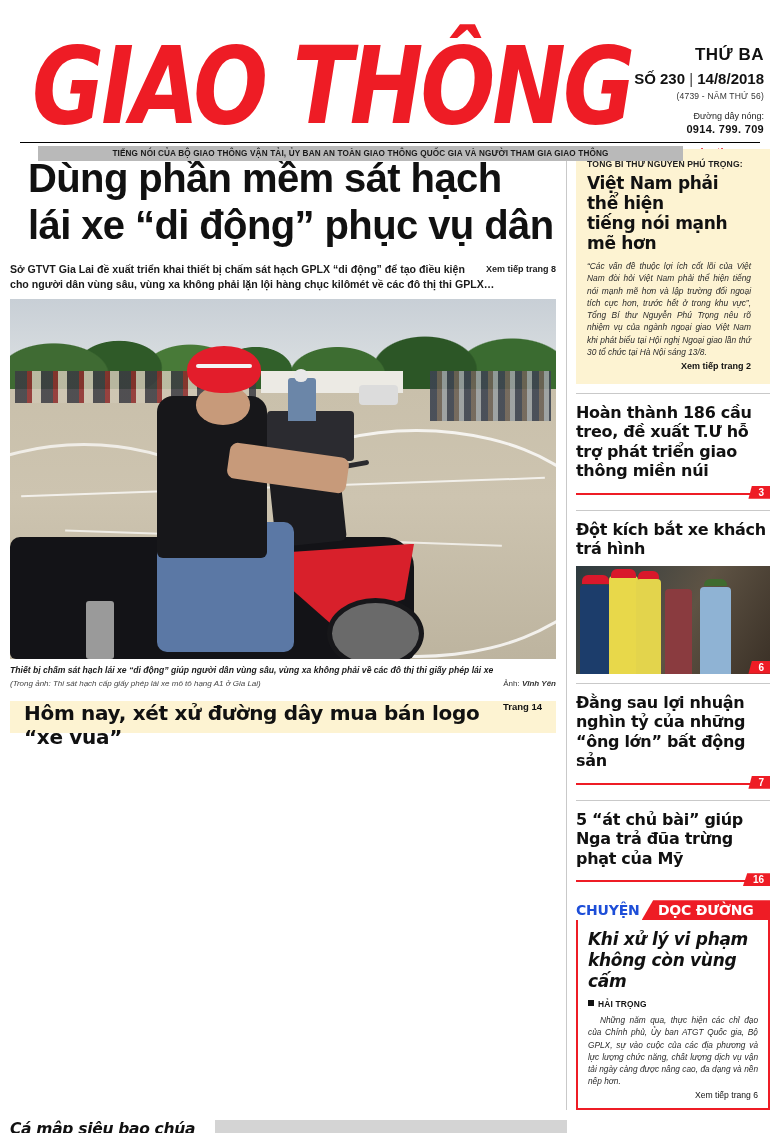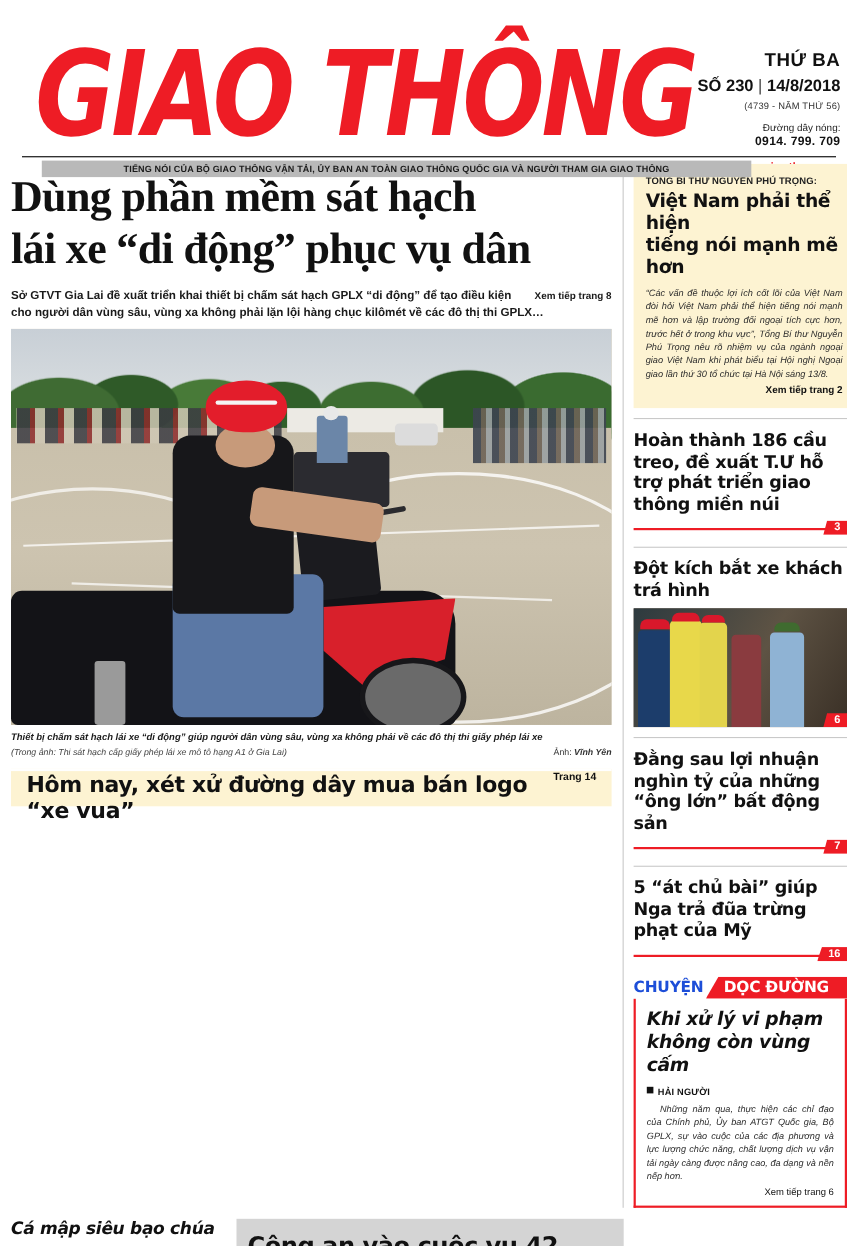--- a/index.html
+++ b/index.html
@@ -40,23 +40,23 @@
   .rule-top{border-top:1px solid #000;margin:2px 10px 0 10px;}
 
   
   .cols{display:flex;gap:0;margin-top:6px;}
   .left{width:556px;padding-right:10px;box-sizing:border-box;}
   .vdiv{width:1px;background:#c9c9c9;}
   .right{width:203px;padding-left:9px;box-sizing:border-box;}
 
   
   .lead-h{
-    font-family:Liberation Serif, serif;
+    font-family:Liberation Sans, sans-serif;
     font-weight:bold;font-size:40px;line-height:47px;
-    letter-spacing:-0.6px;color:#111;margin:6px 0 0 0;
+    letter-spacing:-0.6px;color:#111;margin:6px 0 0 18px;
   }
   .lead-h div{white-space:nowrap;}
   .lead-sub{
     font-size:10.6px;line-height:15px;font-weight:bold;color:#1a1a1a;
     margin-top:13px;
   }
   .lead-sub .cont{float:right;font-size:9px;font-weight:bold;margin-left:10px;}
 
   
   .photo-main{
@@ -112,21 +112,21 @@
 
   
   .strip{
     background:#fdf3d2;margin-top:10px;height:34px;display:flex;align-items:flex-start;
     padding:0 14px;box-sizing:border-box;border-top:2px solid #fff;
   }
   .strip-h{font-family:"DejaVu Sans",sans-serif;font-weight:bold;font-size:20px;color:#111;letter-spacing:-0.3px;flex:1;}
   .strip-pg{font-size:9.5px;font-weight:bold;color:#111;}
 
   
-  .cream-box{background:#fdf3d2;padding:10px 4px 11px 11px;box-sizing:border-box;}
+  .cream-box{background:#fdf3d2;padding:10px 19px 11px 11px;box-sizing:border-box;}
   .kicker{font-size:8.6px;font-weight:bold;letter-spacing:.1px;color:#222;text-transform:uppercase;}
   .rh{font-family:"DejaVu Sans",sans-serif;font-weight:bold;font-size:17px;line-height:20px;color:#111;margin-top:4px;letter-spacing:-0.3px;}
   .rtext{font-size:8.4px;line-height:12.3px;font-style:italic;color:#2b2b2b;margin-top:7px;text-align:justify;}
   .rtext .pg{display:block;text-align:right;font-style:normal;font-weight:bold;font-size:9px;margin-top:2px;color:#111;}
 
   .hsep{border-top:1px solid #c9c9c9;margin:9px 0 0 0;}
   .sb-item{padding-top:9px;}
   .sb-h{font-family:"DejaVu Sans",sans-serif;font-weight:bold;font-size:16px;line-height:19.5px;color:#111;letter-spacing:-0.3px;}
   .pgline{position:relative;height:15px;margin-top:5px;}
   .pgline .line{position:absolute;left:0;top:7px;width:100%;height:2px;background:#ee1c25;}
@@ -325,21 +325,21 @@
       </div>
 
       <div class="cdd-wrap">
         <div class="cdd-head">
           <div class="cdd-l">CHUYỆN</div>
           <div class="cdd-r">DỌC ĐƯỜNG</div>
         </div>
         <div class="cdd-body">
           <div class="cdd-h">Khi xử lý vi phạm không còn vùng cấm</div>
           <div class="cdd-author">
-            <span class="sq"></span><span>HẢI NGƯỜI</span>
+            <span class="sq"></span><span>HẢI TRỌNG</span>
           </div>
           <div class="cdd-text">Những năm qua, thực hiện các chỉ đạo của Chính phủ, Ủy ban ATGT Quốc gia, Bộ GPLX, sự vào cuộc của các địa phương và lực lượng chức năng, chất lượng dịch vụ vận tải ngày càng được nâng cao, đa dạng và nền nếp hơn.</div>
           <div class="cdd-pg">Xem tiếp trang 6</div>
         </div>
       </div>
 
     </div>
   </div>
 
   <div class="bottom">

